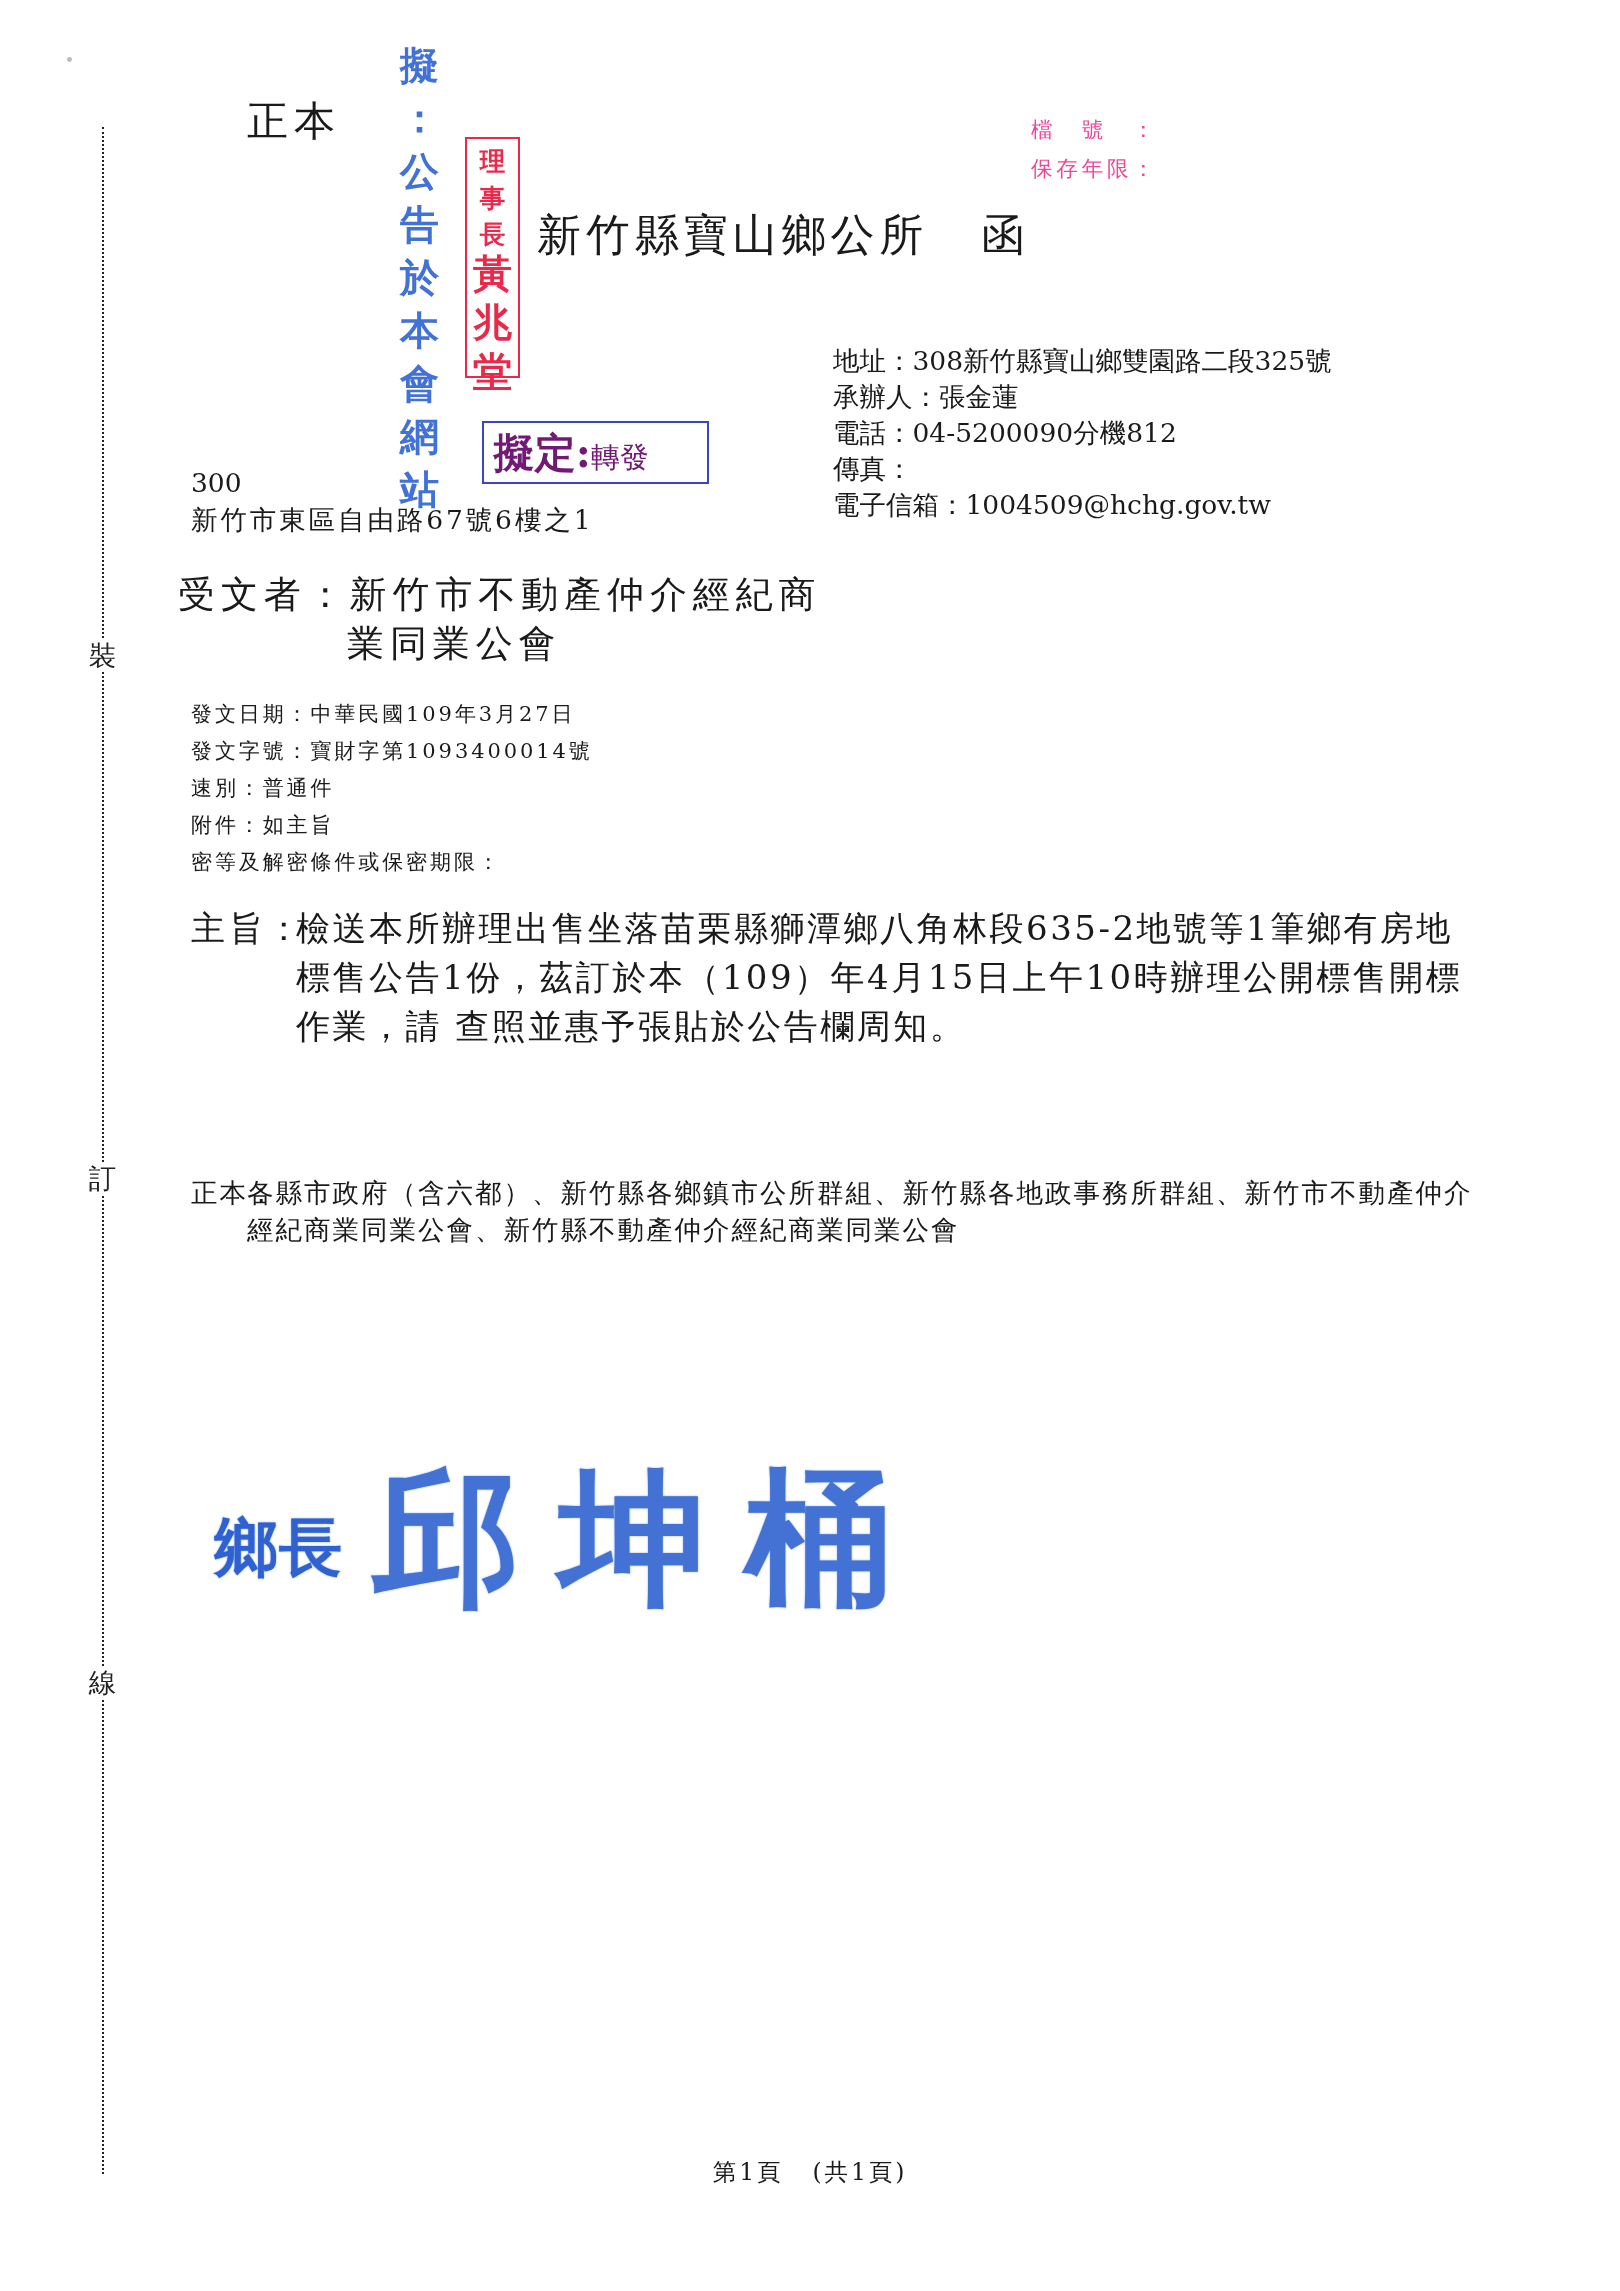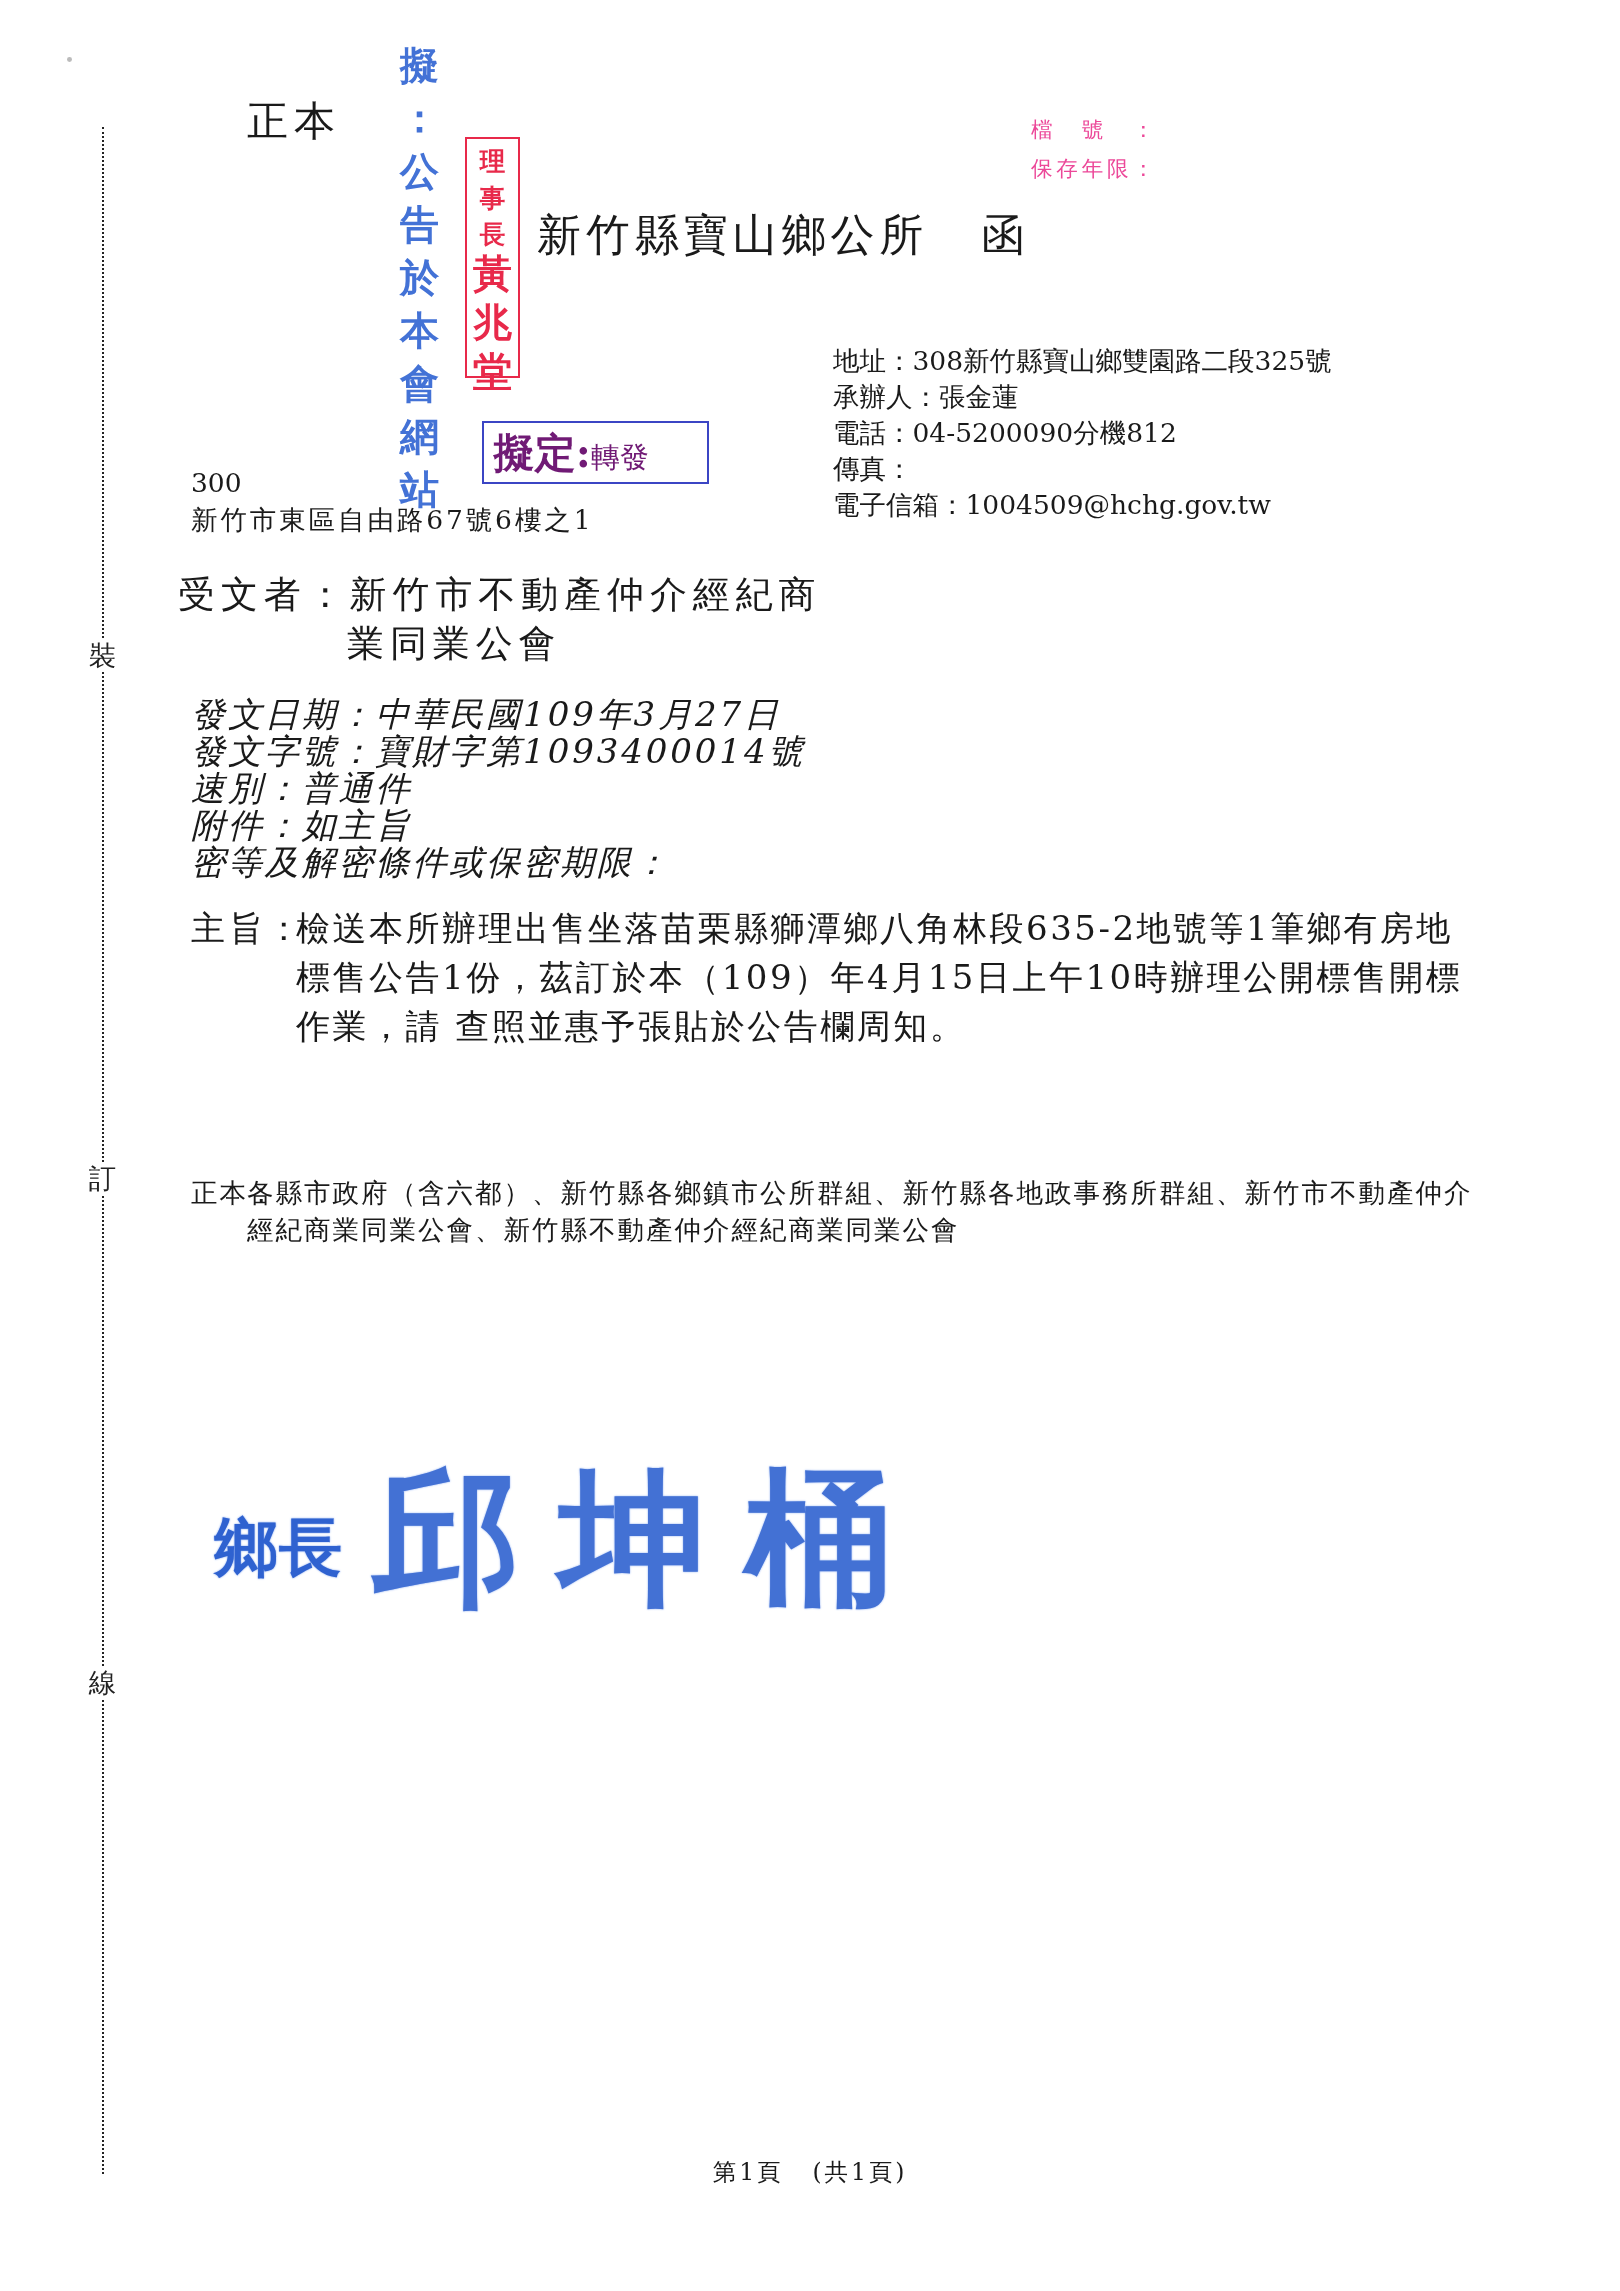--- a/index.html
+++ b/index.html
@@ -21,21 +21,21 @@
   .title .kind { margin-left: 53px; }
 
   .contact { left: 833px; top: 343px; font-size: 26.5px; line-height: 36px; }
 
   .recv-zip { left: 191px; top: 467px; font-size: 26.5px; }
   .recv-addr { left: 191px; top: 502px; font-size: 26.5px; letter-spacing: 2.9px; }
 
   .recipient { left: 178px; top: 570px; font-size: 37px; line-height: 49px; letter-spacing: 5.9px; }
   .recipient .val2 { padding-left: 169px; }
 
-  .meta { left: 191px; top: 696px; font-size: 34px; line-height: 37px; letter-spacing: 2.9px; font-style: italic; }
+  .meta { left: 191px; top: 696px; font-size: 21px; line-height: 37px; letter-spacing: 2.9px; }
 
   .subject { left: 191px; top: 904px; width: 1274px; font-size: 34px; line-height: 49px; }
   .subject .lbl { position: absolute; left: 0; top: 0; letter-spacing: 3.9px; }
   .subject .body { margin-left: 105px; letter-spacing: 2.5px; }
 
   .dist { left: 191px; top: 1174px; width: 1294px; font-size: 26.5px; line-height: 37px; letter-spacing: 2px; }
   .dist .row { position: relative; margin-bottom: 0; }
   .dist .lbl { position: absolute; left: 0; top: 0; }
   .dist .body { margin-left: 56px; }
 

